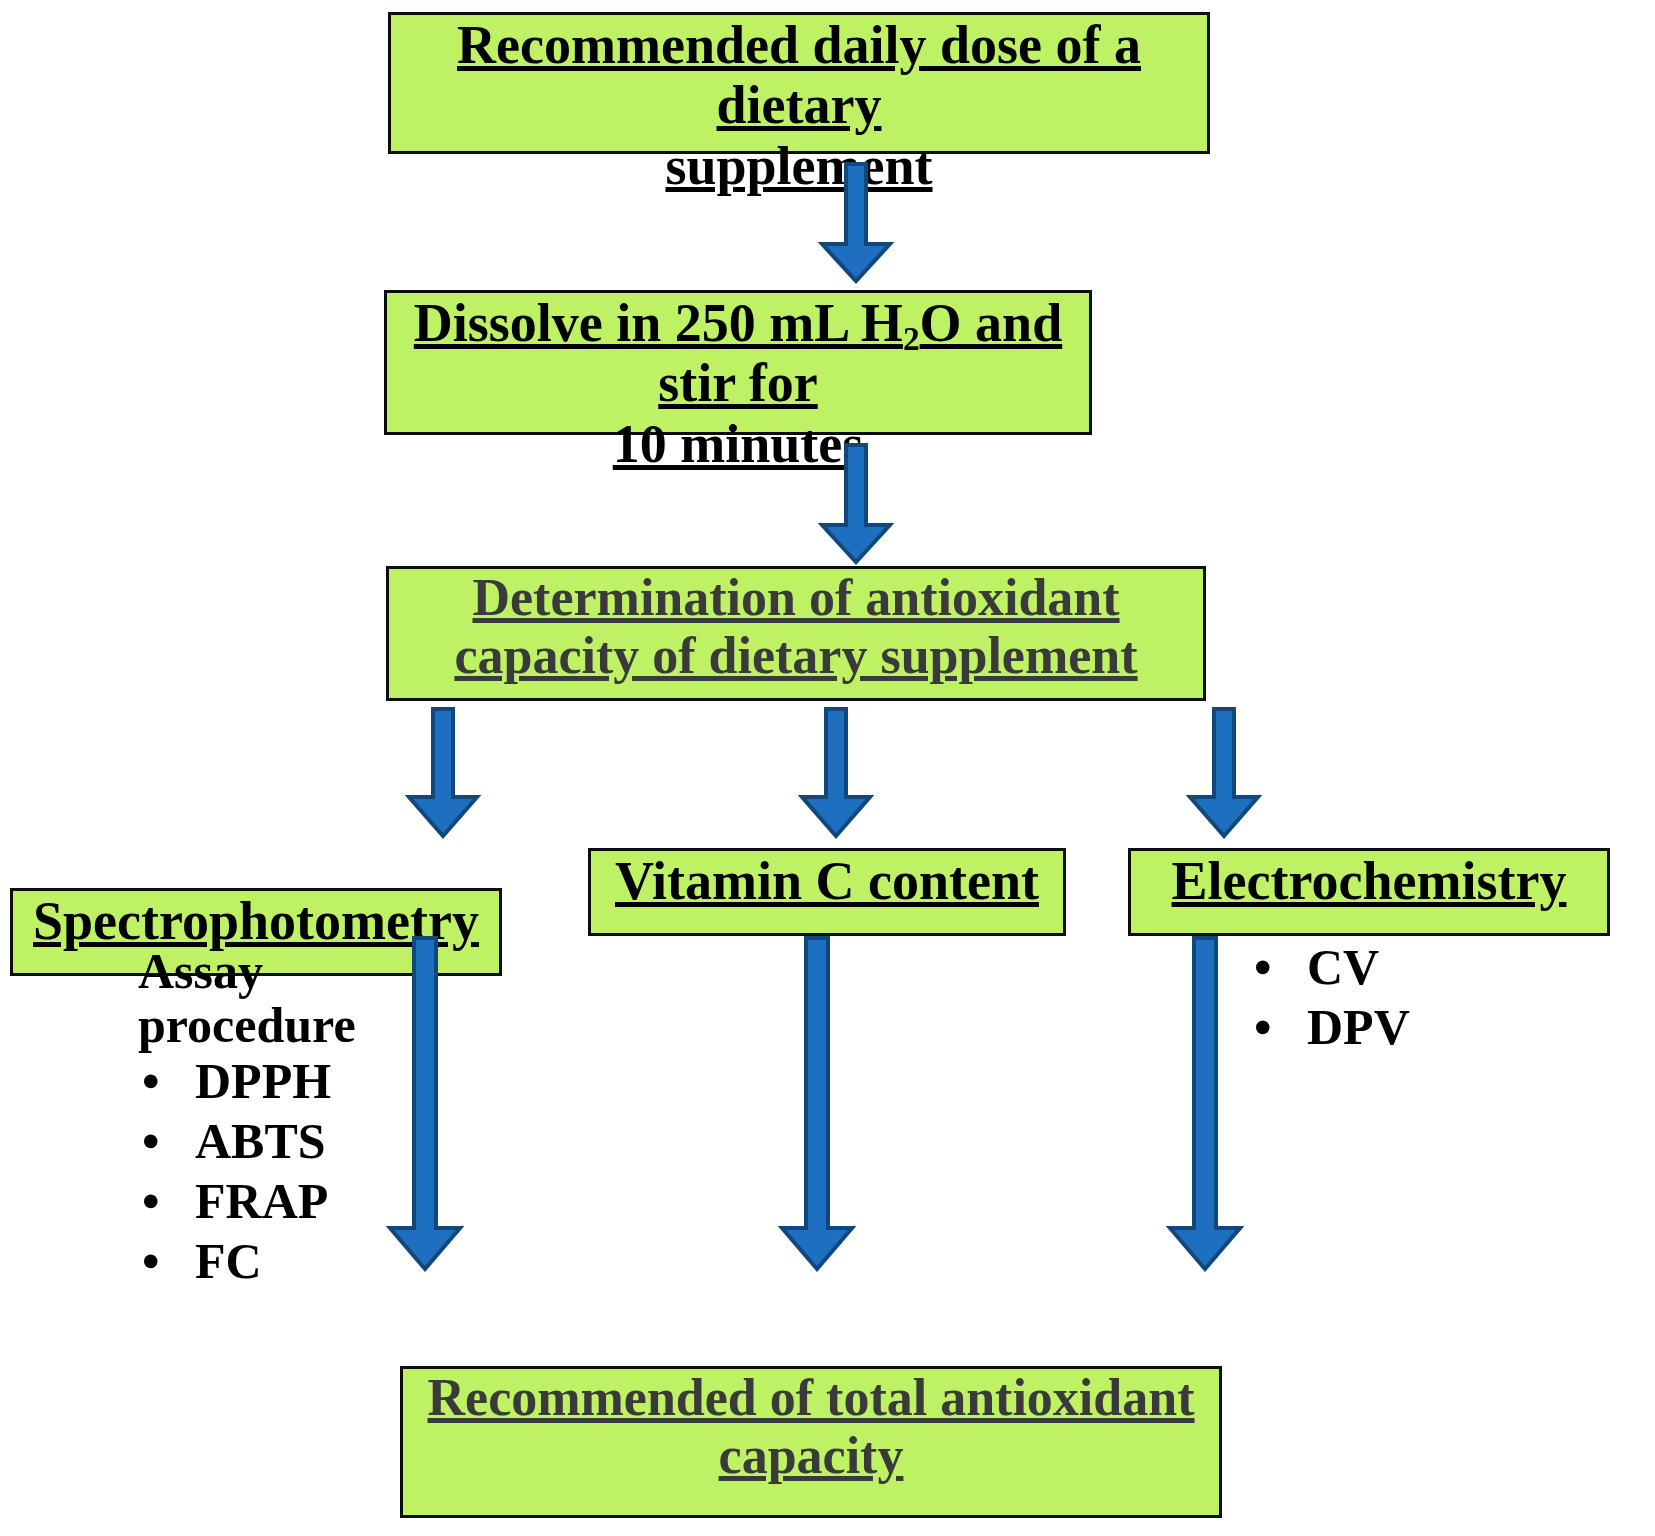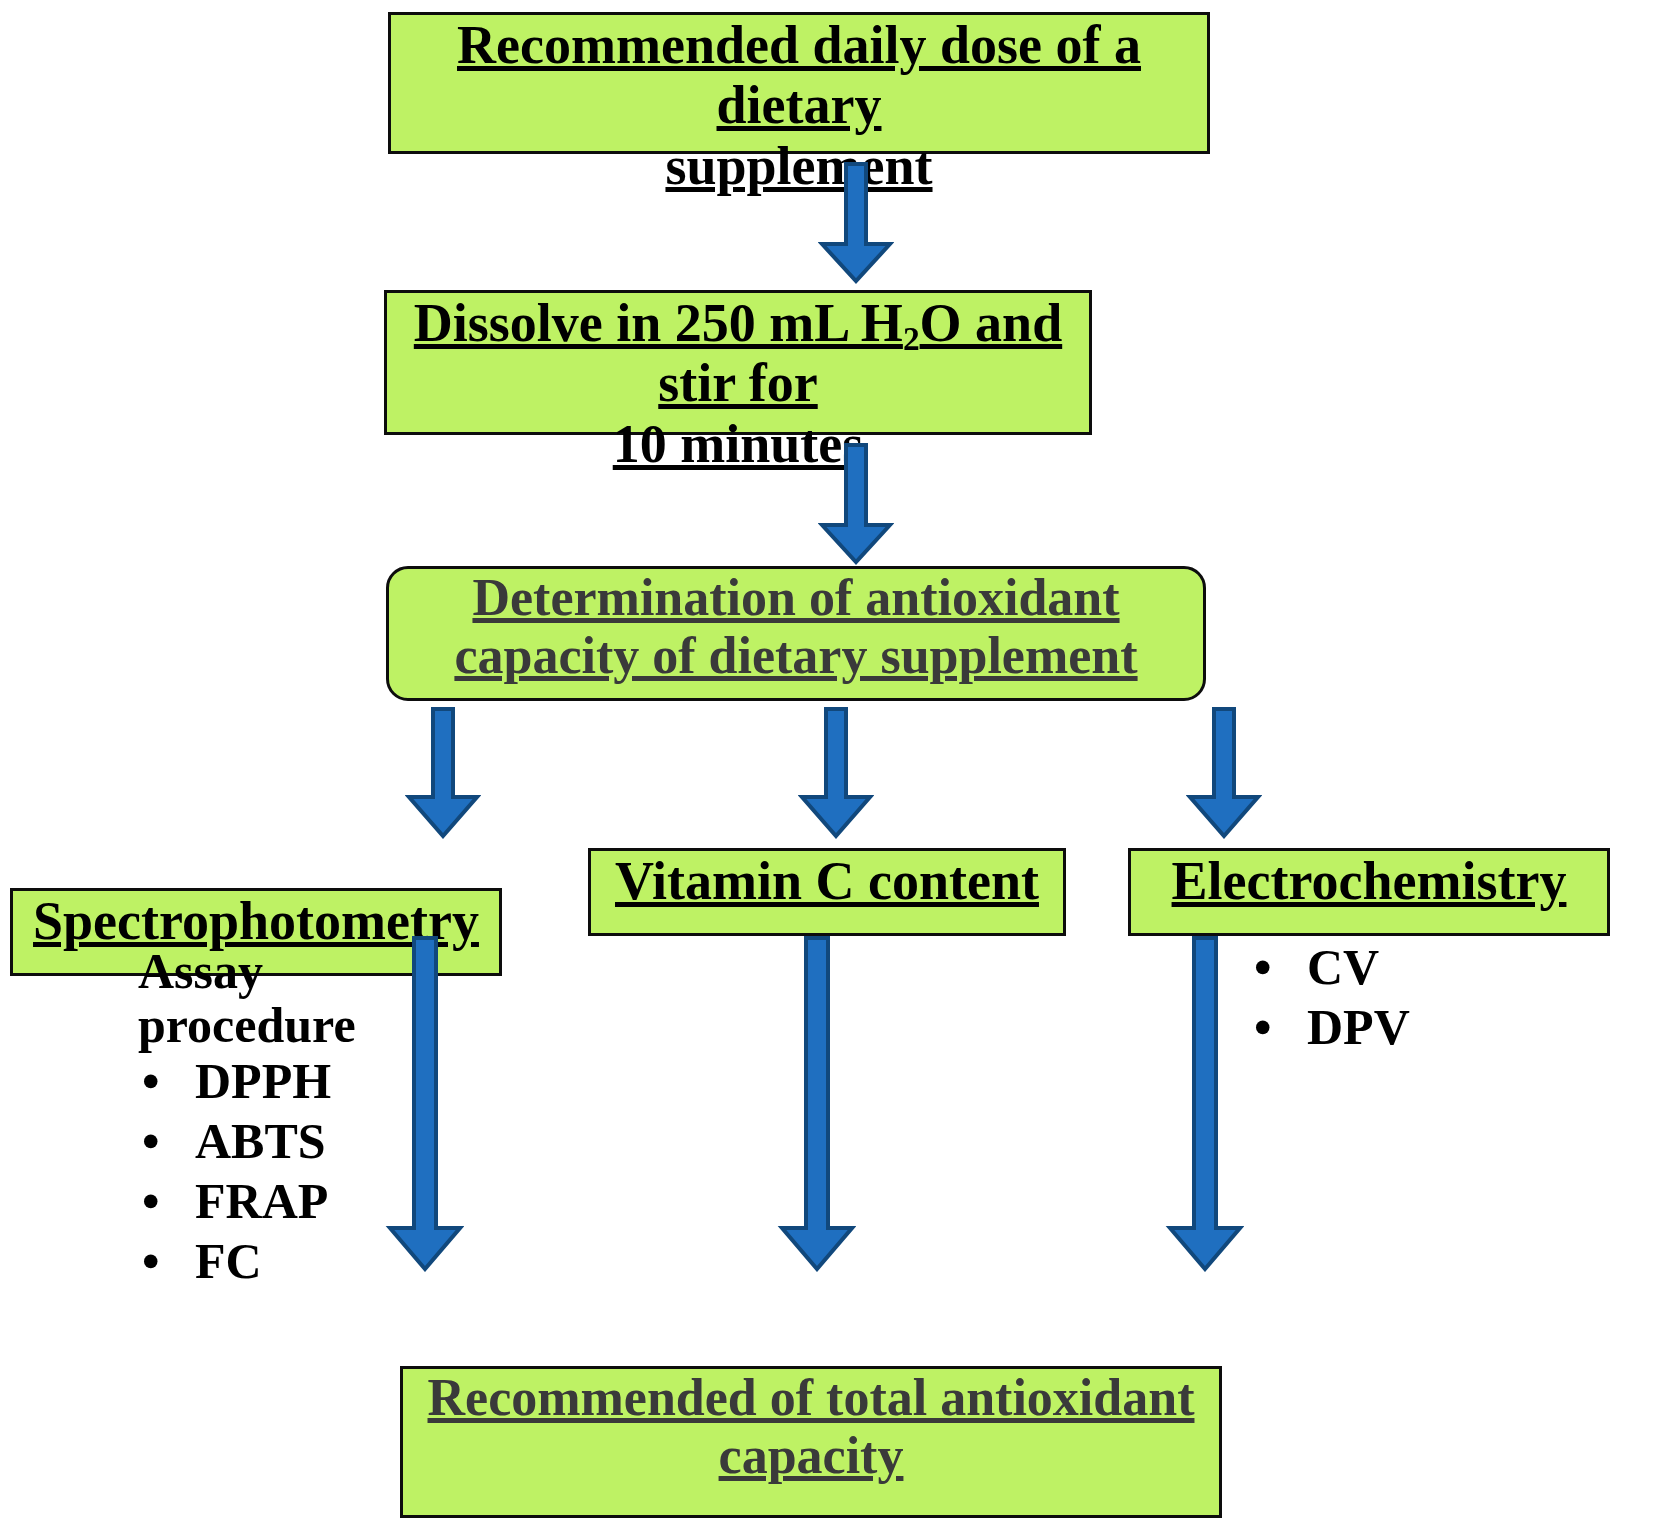--- a/index.html
+++ b/index.html
@@ -116,21 +116,21 @@
       <span>10 minutes</span>
     </span>
   </div>
 
   <div class="arrow" style="left:818px; top:443px;">
     <svg width="76" height="122" viewBox="0 0 76 122">
       <polygon points="28,2 48,2 48,82 72,82 38,119 4,82 28,82" fill="#1f6fc0" stroke="#11487c" stroke-width="4" stroke-linejoin="miter"></polygon>
     </svg>
   </div>
 
-  <div class="node ink-grey t-52" style="left:386px; top:566px; width:820px; height:135px;border-radius:22px;">
+  <div class="node ink-grey t-52" style="left:386px; top:566px; width:820px; height:135px;">
     <span class="node-text">
       <span>Determination of antioxidant</span>
       <br>
       <span>capacity of dietary supplement</span>
     </span>
   </div>
 
   <div class="arrow" style="left:405px; top:707px;">
     <svg width="76" height="132" viewBox="0 0 76 132">
       <polygon points="28,2 48,2 48,90 72,90 38,129 4,90 28,90" fill="#1f6fc0" stroke="#11487c" stroke-width="4" stroke-linejoin="miter"></polygon>

